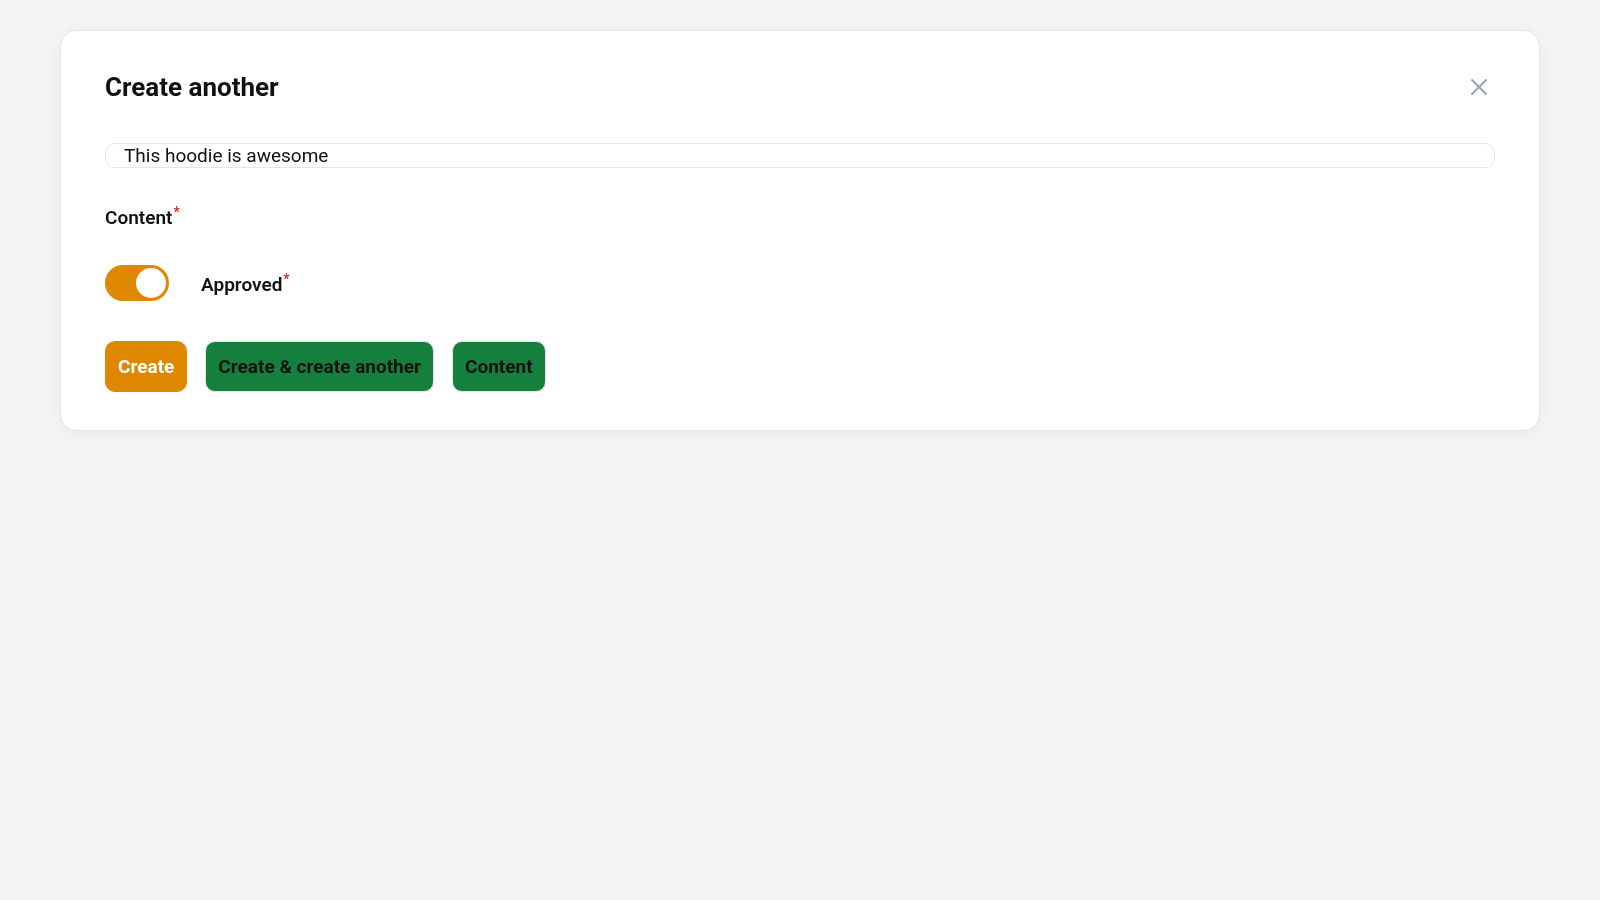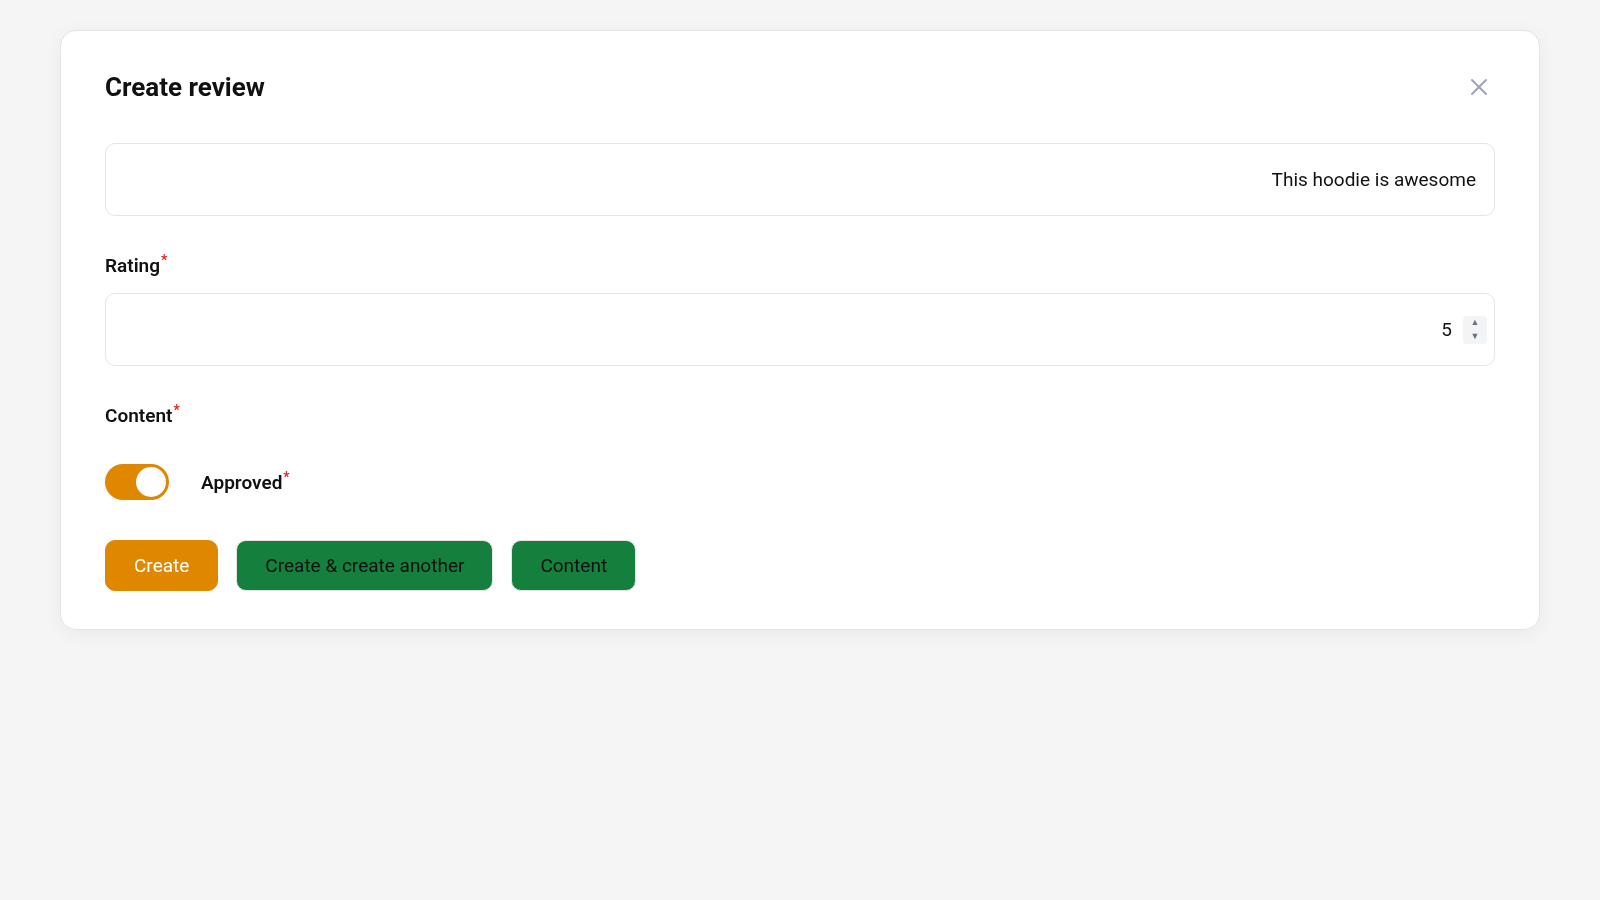--- a/index.html
+++ b/index.html
@@ -51,26 +51,25 @@
     .required {
       color: #dc2626;
       font-size: 14px;
       vertical-align: super;
       margin-left: 1px;
     }
     .text-input, .number-input, .textarea-input {
       width: 100%;
       font-size: 19px;
       color: #111;
-      padding: 24px 18px;
+      padding: 0 18px;
       border: 1px solid #e5e5e5;
       border-radius: 10px;
       background: #fff;
       font-family: inherit;
-      text-align: right;
     }
     .number-wrapper {
       position: relative;
     }
     .number-input {
       padding-right: 42px;
     }
     .stepper {
       position: absolute;
       right: 8px;
@@ -129,69 +128,55 @@
       font-size: 19px;
       font-weight: 600;
       color: #111;
     }
     .actions {
       display: flex;
       gap: 18px;
     }
     .btn {
       font-size: 19px;
-      font-weight: 400;
-      padding: 13px 28px;
+      font-weight: 700;
+      padding: 13px 12px;
       border-radius: 10px;
       cursor: pointer;
       font-family: inherit;
     }
     .btn-primary {
       background: #e08700;
       color: #fff;
       border: 1px solid #e08700;
     }
     .btn-secondary {
       background: #15803d;
       color: #111;
       border: 1px solid #e5e5e5;
     }
   </style>
 </head>
 <body>
 
 <div class="modal">
   <div class="modal-header">
-    <h1 class="modal-title">Create review</h1>
+    <h1 class="modal-title">Create another</h1>
     <button class="close-btn">
       <svg viewBox="0 0 24 24" fill="none" stroke="currentColor" stroke-width="2" stroke-linecap="round">
           <line x1="5" y1="5" x2="19" y2="19"></line>
           <line x1="19" y1="5" x2="5" y2="19"></line>
         </svg>
     </button>
   </div>
 
   <div class="form-group">
     <input type="text" class="text-input" value="This hoodie is awesome" style="">
   </div>
 
-  <div class="form-group">
-    <label class="form-label"><span>Rating</span><span class="required">*</span></label>
-    <div class="number-wrapper">
-      <input type="text" class="number-input" value="5" style="">
-      <div class="stepper">
-        <button>
-            <span>▲</span>
-          </button>
-        <button>
-            <span>▼</span>
-          </button>
-      </div>
-    </div>
-  </div>
 
   <div class="form-group">
     <label class="form-label"><span>Content</span><span class="required">*</span></label>
   </div>
 
   <div class="toggle-row">
     <button class="toggle">
       <span class="toggle-knob"></span>
     </button>
     <span class="toggle-label"><span>Approved</span><span class="required">*</span></span>

